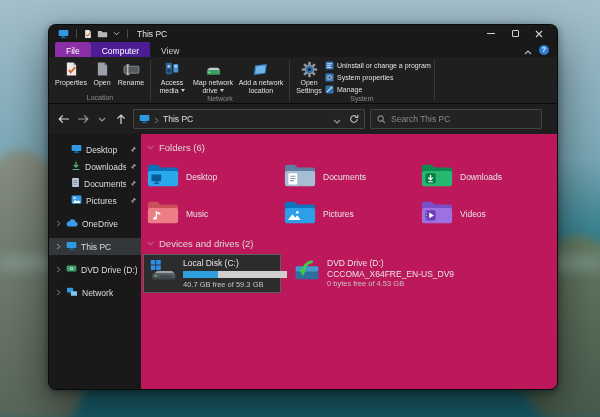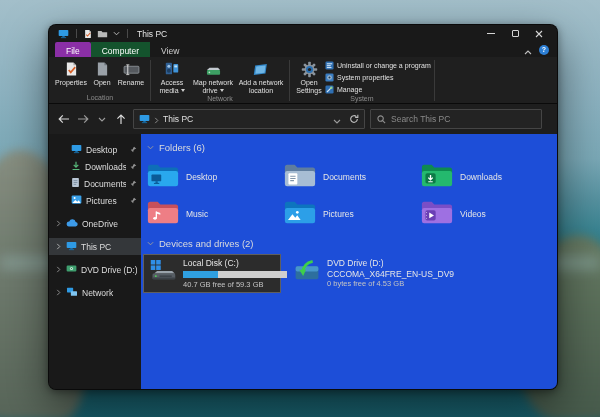--- a/index.html
+++ b/index.html
@@ -25,21 +25,21 @@
   .tb-title { font-size:8.5px; color:#e6e6e6; margin-left:2px; }
   .win-controls { margin-left:auto; display:flex; }
   .wc { width:24px; height:15px; display:flex; align-items:center; justify-content:center; }
   .wc-min { width:8px; height:1px; background:#d4d4d4; }
   .wc-max { width:7px; height:7px; border:1px solid #d4d4d4; border-radius:1px; }
 
   
   .tabrow { height:15px; flex:0 0 15px; background:#191919; display:flex; align-items:stretch; padding-left:6px; position:relative; }
   .tab { font-size:8.5px; color:#cfcfcf; padding:2px 11px 0; display:flex; align-items:center; }
   .tab.file { color:#fff; border-radius:2px 2px 0 0; }
-  .tab.active { background:#14532d; color:#fff; }
+  .tab.active { background:#4c1d95; color:#fff; }
   .tab-right { position:absolute; right:8px; top:0; height:100%; display:flex; align-items:center; gap:7px; }
   .help-badge { width:10px; height:10px; border-radius:50%; background:#2d7fd4; color:#fff; font-size:7px; font-weight:bold; display:flex; align-items:center; justify-content:center; }
 
   
   .ribbon { height:47px; flex:0 0 47px; background:#1f1f1f; display:flex; align-items:stretch; padding:1px 4px 0 4px; border-bottom:1px solid #0a0a0a; }
   .rgroup { display:flex; flex-direction:column; }
   .rbtns { flex:1; display:flex; align-items:stretch; }
   .glabel { font-size:7px; color:#8c8c8c; text-align:center; padding:0 2px 2px; }
   .rbtn { display:flex; flex-direction:column; align-items:center; justify-content:flex-start; text-align:center;
     font-size:7px; line-height:1.12; color:#e0e0e0; padding:2px 1px 0; }
@@ -63,21 +63,21 @@
   .main { flex:1; display:flex; min-height:0; }
   .sidebar { width:92px; flex:0 0 92px; background:#191919; padding-top:7px; overflow:hidden; }
   .snode { height:17px; display:flex; align-items:center; gap:4px; font-size:8.5px; color:#dedede; padding:0 4px 0 5px; white-space:nowrap; }
   .snode .chev { width:8px; display:flex; justify-content:center; flex:0 0 8px; }
   .snode.child { padding-left:22px; }
   .snode.selected { background:#34373a; }
   .snode .pin { margin-left:auto; display:flex; }
   .sgap { margin-top:6px; }
   .slabel { overflow:hidden; text-overflow:clip; }
 
-  .content { flex:1; background:#1d4ed8; padding:6px 4px 0 2px; overflow:hidden; }
+  .content { flex:1; background:#be185d; padding:6px 4px 0 2px; overflow:hidden; }
   .sec-header { display:flex; align-items:center; gap:5px; font-size:9.5px; color:#dcdcdc; padding:2px 0 5px 4px; }
   .grid { display:grid; grid-template-columns:137px 137px 137px; grid-auto-rows:37px; margin-bottom:4px; }
   .tile { display:flex; align-items:center; gap:7px; padding:2px 4px; font-size:8.5px; color:#e6e6e6; }
   .drives { display:flex; gap:6px; align-items:flex-start; }
   .dtile { display:flex; gap:6px; padding:3px 5px; font-size:8.5px; border:1px solid transparent; }
   .dtile.selected { border-color:#5f5f5f; background:#2c2c2c; }
   .dcol { display:flex; flex-direction:column; justify-content:flex-start; }
   .dname { font-size:8.5px; color:#e6e6e6; line-height:1.25; }
   .capacity { width:104px; height:7px; background:#cfcfcf; margin:2px 0; }
   .capacity-fill { height:100%; }

